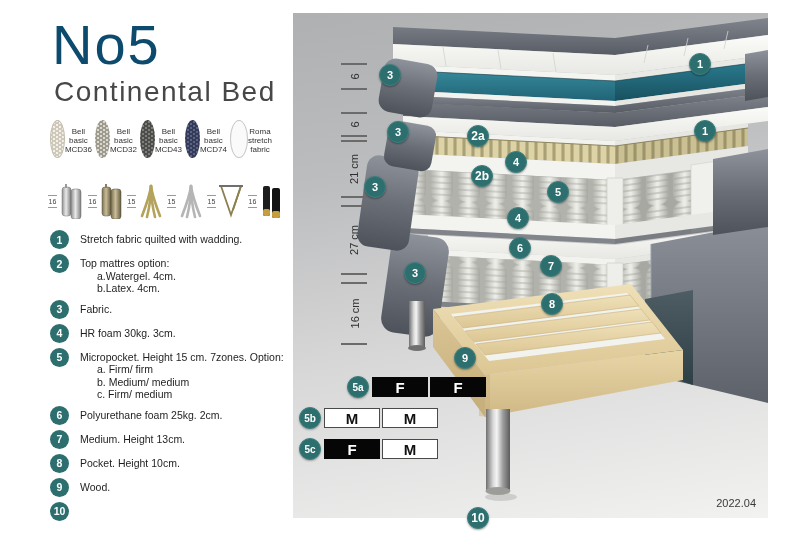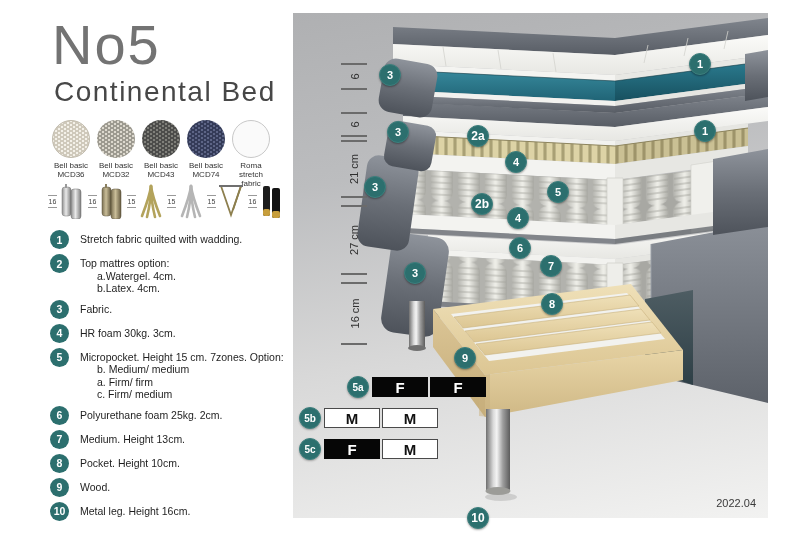--- a/index.html
+++ b/index.html
@@ -3,26 +3,26 @@
 <meta charset="utf-8">
 <style>
   * { margin:0; padding:0; box-sizing:border-box; }
   html,body { width:800px; height:533px; background:#ffffff; overflow:hidden;
     font-family:"Liberation Sans", sans-serif; color:#222; }
   .canvas { position:relative; width:800px; height:533px; background:#fff; }
 
   
   .info { position:absolute; left:0; top:0; width:293px; height:533px; }
   .title { position:absolute; left:52px; top:12px; font-size:56px; font-weight:300;
-    letter-spacing:2px; color:#737373; }
+    letter-spacing:2px; color:#0c4a6e; }
   .subtitle { position:absolute; left:54px; top:76px; font-size:28px; font-weight:300;
     letter-spacing:1.5px; color:#474747; }
 
   .swatches { position:absolute; left:50px; top:120px; display:flex; gap:3px; }
-  .swatch { width:42px; display:flex; flex-direction:column; align-items:center; }
+  .swatch { width:42px; display:flex; flex-direction:row; align-items:center; }
   .sw-circle { width:38px; height:38px; border-radius:50%; }
   .sw0 { background-color:#cfc9bb; background-image:radial-gradient(#f4f1e9 26%,transparent 27%),radial-gradient(#f4f1e9 26%,transparent 27%); background-size:6px 4px; background-position:0 0,3px 2px; border:1px solid #c2bcae;}
   .sw1 { background-color:#9d9a90; background-image:radial-gradient(#ddd9ce 26%,transparent 27%),radial-gradient(#ddd9ce 26%,transparent 27%); background-size:6px 4px; background-position:0 0,3px 2px; }
   .sw2 { background-color:#4c4c4a; background-image:radial-gradient(#80807a 26%,transparent 27%),radial-gradient(#80807a 26%,transparent 27%); background-size:6px 4px; background-position:0 0,3px 2px; }
   .sw3 { background-color:#343b58; background-image:radial-gradient(#5d6586 26%,transparent 27%),radial-gradient(#5d6586 26%,transparent 27%); background-size:6px 4px; background-position:0 0,3px 2px; }
   .sw4 { background:#fafafa; border:1px solid #c8c8c8; }
   .sw-label { margin-top:3px; font-size:8px; line-height:9px; text-align:center; color:#333; }
 
   .legs { position:absolute; left:46px; top:180px; display:flex; }
   .leg-cell { width:40px; height:42px; display:flex; align-items:center; justify-content:center; gap:1px; }
@@ -214,22 +214,22 @@
         <div class="ftext">Fabric.</div>
       </li>
       <li class="feature">
         <span class="fbadge">4</span>
         <div class="ftext">HR foam 30kg. 3cm.</div>
       </li>
       <li class="feature">
         <span class="fbadge">5</span>
         <div class="ftext">
           <div>Micropocket. Height 15 cm. 7zones. Option:</div>
+          <div class="fsub">a. Firm/ firm</div>
           <div class="fsub">b. Medium/ medium</div>
-          <div class="fsub">a. Firm/ firm</div>
           <div class="fsub">c. Firm/ medium</div>
         </div>
       </li>
       <li class="feature">
         <span class="fbadge">6</span>
         <div class="ftext">Polyurethane foam 25kg. 2cm.</div>
       </li>
       <li class="feature">
         <span class="fbadge">7</span>
         <div class="ftext">Medium. Height 13cm.</div>
@@ -237,21 +237,20 @@
       <li class="feature">
         <span class="fbadge">8</span>
         <div class="ftext">Pocket. Height 10cm.</div>
       </li>
       <li class="feature">
         <span class="fbadge">9</span>
         <div class="ftext">Wood.</div>
       </li>
       <li class="feature">
         <span class="fbadge">10</span>
-        <div class="ftext">Metal leg. Height 16cm.</div>
       </li>
     </ul>
   </section>
 
   <section class="panel">
 
     <svg class="scene" width="475" height="505" viewBox="0 0 475 505">
       <defs>
         <linearGradient id="cyl" x1="0" y1="0" x2="1" y2="0">
             <stop offset="0" stop-color="#b0b0ab"></stop>
@@ -437,21 +436,21 @@
     </div>
     <div class="ruler-seg" style="top:269px;height:63px;">
       <span class="ruler-label">16 cm</span>
     </div>
 
     <div class="dbadge" style="left:396px;top:40px;">1</div>
     <div class="dbadge" style="left:86px;top:51px;">3</div>
     <div class="dbadge wide" style="left:174px;top:64px;">2a</div>
     <div class="dbadge" style="left:401px;top:107px;">1</div>
     <div class="dbadge" style="left:94px;top:108px;">3</div>
-    <div class="dbadge wide" style="left:178px;top:132px;">2b</div>
+    <div class="dbadge wide" style="left:178px;top:104px;">2b</div>
     <div class="dbadge" style="left:212px;top:138px;">4</div>
     <div class="dbadge" style="left:254px;top:168px;">5</div>
     <div class="dbadge" style="left:71px;top:163px;">3</div>
     <div class="dbadge" style="left:214px;top:194px;">4</div>
     <div class="dbadge" style="left:216px;top:224px;">6</div>
     <div class="dbadge" style="left:247px;top:242px;">7</div>
     <div class="dbadge" style="left:111px;top:249px;">3</div>
     <div class="dbadge" style="left:248px;top:280px;">8</div>
     <div class="dbadge" style="left:161px;top:334px;">9</div>
     <div class="dbadge wide" style="left:174px;top:446px;">10</div>

